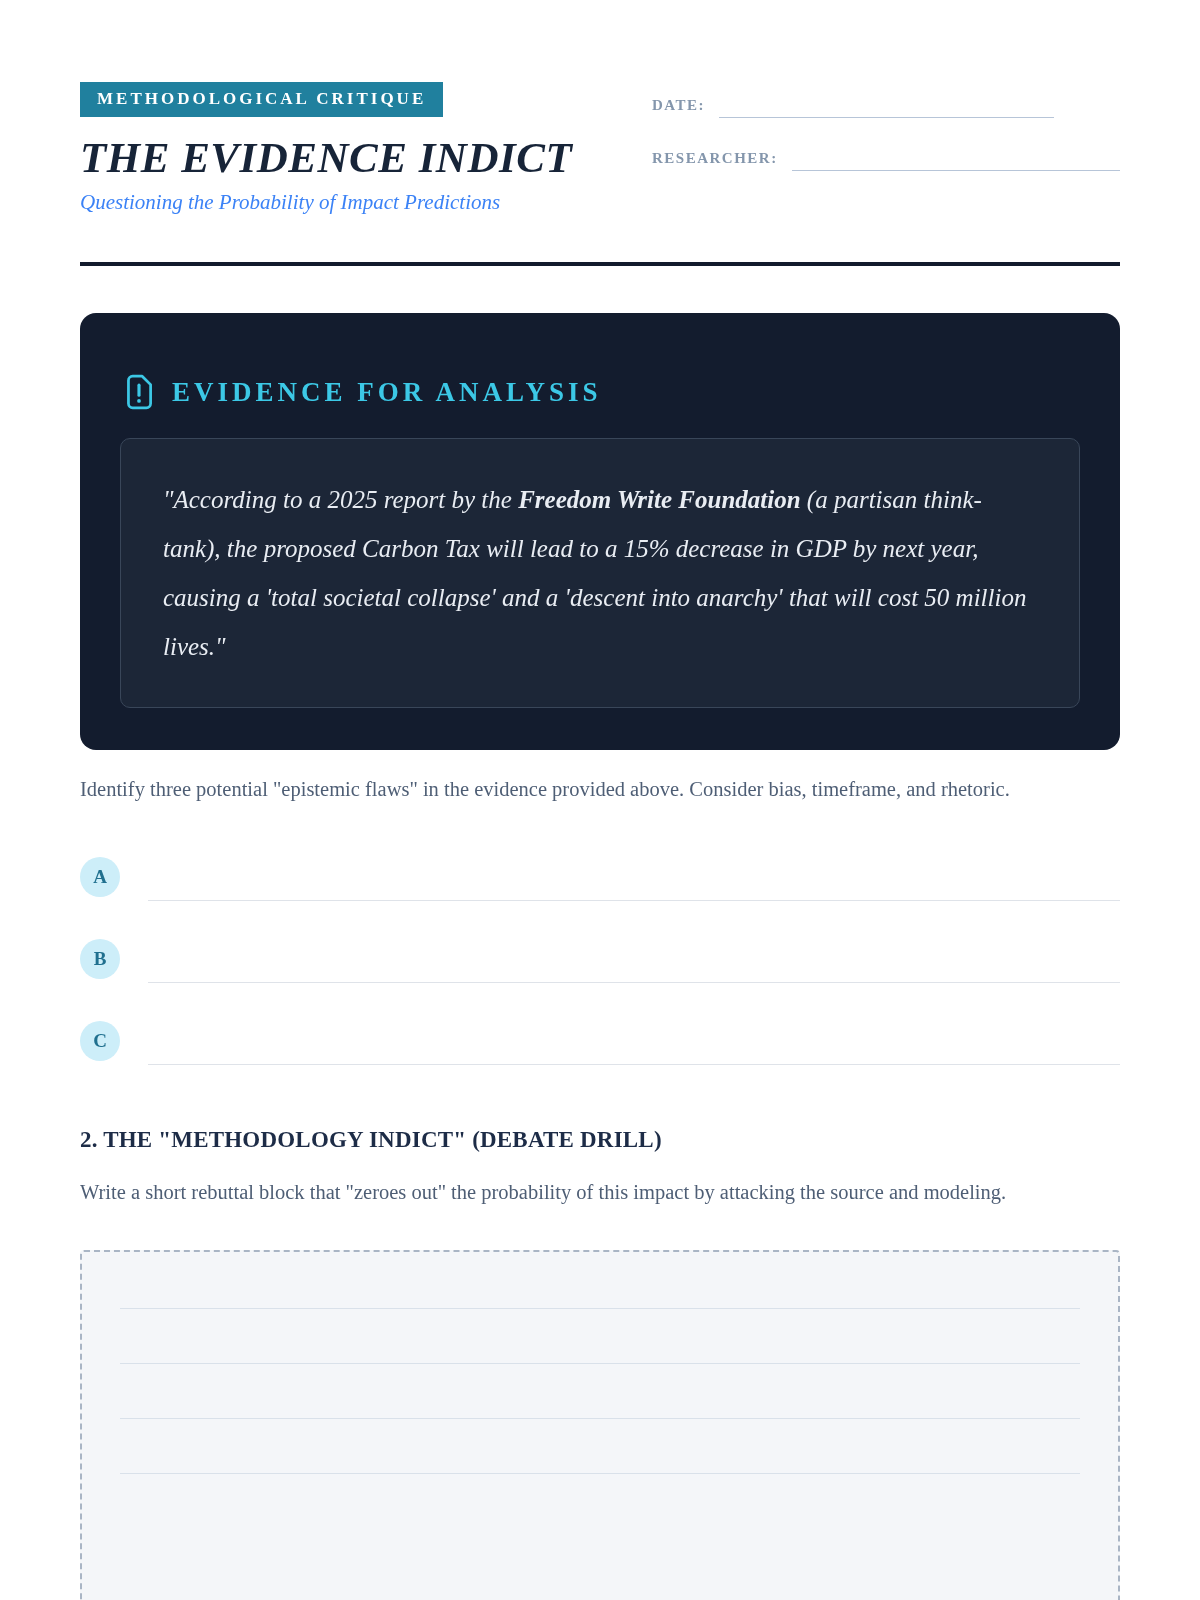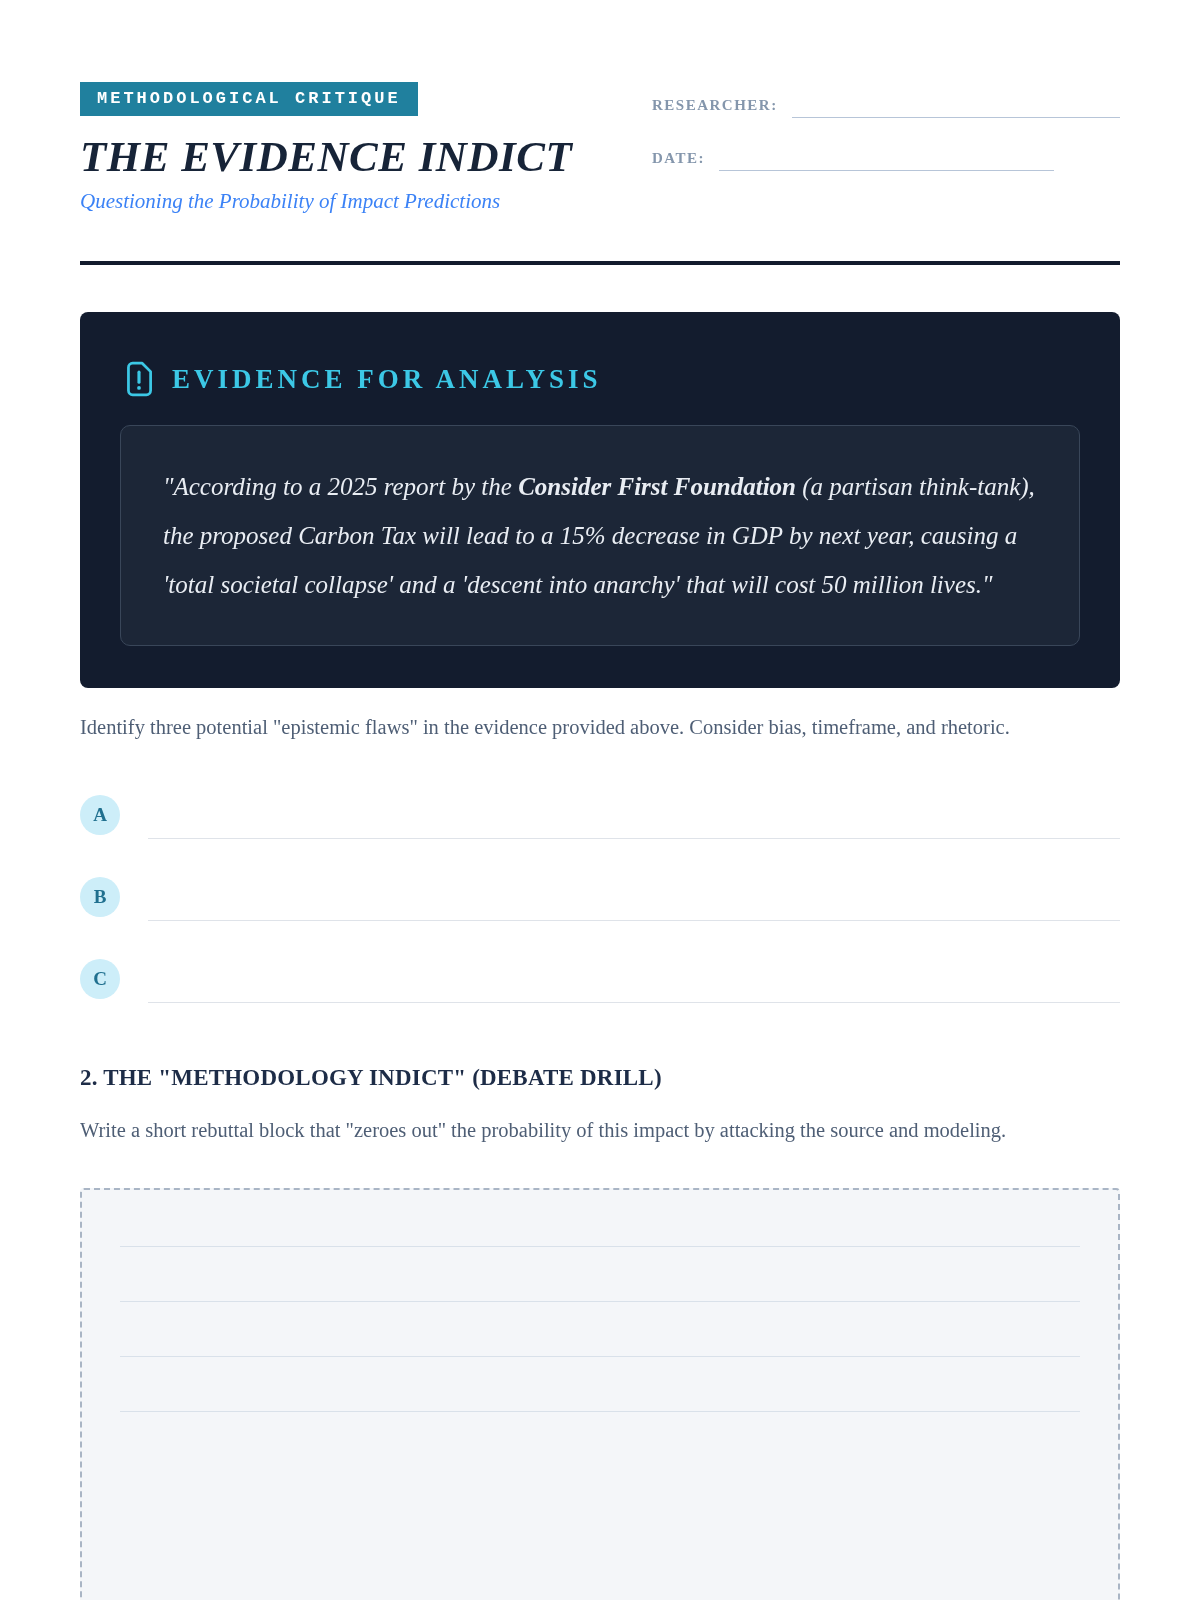--- a/index.html
+++ b/index.html
@@ -12,21 +12,20 @@
   .header { display: flex; justify-content: space-between; align-items: flex-start; }
   .header-left { max-width: 620px; }
   .badge {
     display: inline-block;
     background: #20809e;
     color: #ffffff;
     font-weight: bold;
     font-size: 17px;
     letter-spacing: 3px;
     padding: 7px 17px 8px 17px;
-    font-family: Liberation Mono, monospace;
   }
   .title {
     margin-top: 17px;
     font-size: 43px;
     font-style: italic;
     font-weight: bold;
     color: #172438;
     letter-spacing: 0.5px;
     line-height: 1.1;
   }
@@ -53,22 +52,22 @@
     margin-left: 14px;
     border-bottom: 1.5px solid #b7c5d8;
   }
 
   .divider { margin-top: 47px; border-top: 4px solid #121b2d; }
 
   
   .evidence-card {
     margin-top: 47px;
     background: #131c2e;
-    border-radius: 8px;
-    padding: 48px 40px 42px 40px;
+    border-radius: 16px;
+    padding: 60px 40px 42px 40px;
   }
   .evidence-heading-row { display: flex; align-items: center; gap: 16px; padding-left: 2px; }
   .evidence-heading {
     color: #3cc8e6;
     font-size: 27px;
     font-weight: bold;
     letter-spacing: 4px;
   }
   .file-icon { flex: 0 0 auto; display: block; }
   .quote-box {
@@ -140,43 +139,43 @@
 <div class="page">
 
   <header class="header">
     <div class="header-left">
       <div class="badge">METHODOLOGICAL CRITIQUE</div>
       <h1 class="title">THE EVIDENCE INDICT</h1>
       <p class="subtitle">Questioning the Probability of Impact Predictions</p>
     </div>
     <div class="header-right">
       <div class="field">
+        <span class="field-label">DATE:</span>
+        <span class="field-line"></span>
+      </div>
+      <div class="field">
         <span class="field-label">RESEARCHER:</span>
-        <span class="field-line"></span>
-      </div>
-      <div class="field">
-        <span class="field-label">DATE:</span>
         <span class="field-line"></span>
       </div>
     </div>
   </header>
 
   <div class="divider"></div>
 
   <section class="evidence-card">
     <div class="evidence-heading-row">
       <svg class="file-icon" width="34" height="38" viewBox="0 0 32 36" fill="none" xmlns="http://www.w3.org/2000/svg">
         <path d="M10 3 h9 l8 8 v18 a4 4 0 0 1 -4 4 H10 a4 4 0 0 1 -4 -4 V7 a4 4 0 0 1 4 -4 z" stroke="#3cc8e6" stroke-width="2.6" stroke-linejoin="round"></path>
         <line x1="16" y1="11.5" x2="16" y2="21" stroke="#3cc8e6" stroke-width="3" stroke-linecap="round"></line>
         <circle cx="16" cy="26.5" r="1.8" fill="#3cc8e6"></circle>
       </svg>
       <h2 class="evidence-heading">EVIDENCE FOR ANALYSIS</h2>
     </div>
     <div class="quote-box">
-      <p class="quote"><span>"According to a 2025 report by the </span><strong>Consider First Foundation</strong><span> (a partisan think-tank), the proposed Carbon Tax will lead to a 15% decrease in GDP by next year, causing a 'total societal collapse' and a 'descent into anarchy' that will cost 50 million lives."</span></p>
+      <p class="quote"><span>"According to a 2025 report by the </span><strong>Freedom Write Foundation</strong><span> (a partisan think-tank), the proposed Carbon Tax will lead to a 15% decrease in GDP by next year, causing a 'total societal collapse' and a 'descent into anarchy' that will cost 50 million lives."</span></p>
     </div>
   </section>
 
   <section class="section-1">
     <p class="section-instructions">Identify three potential "epistemic flaws" in the evidence provided above. Consider bias, timeframe, and rhetoric.</p>
     <div class="answers">
       <div class="answer-row">
         <div class="answer-circle">A</div>
         <div class="answer-line"></div>
       </div>

